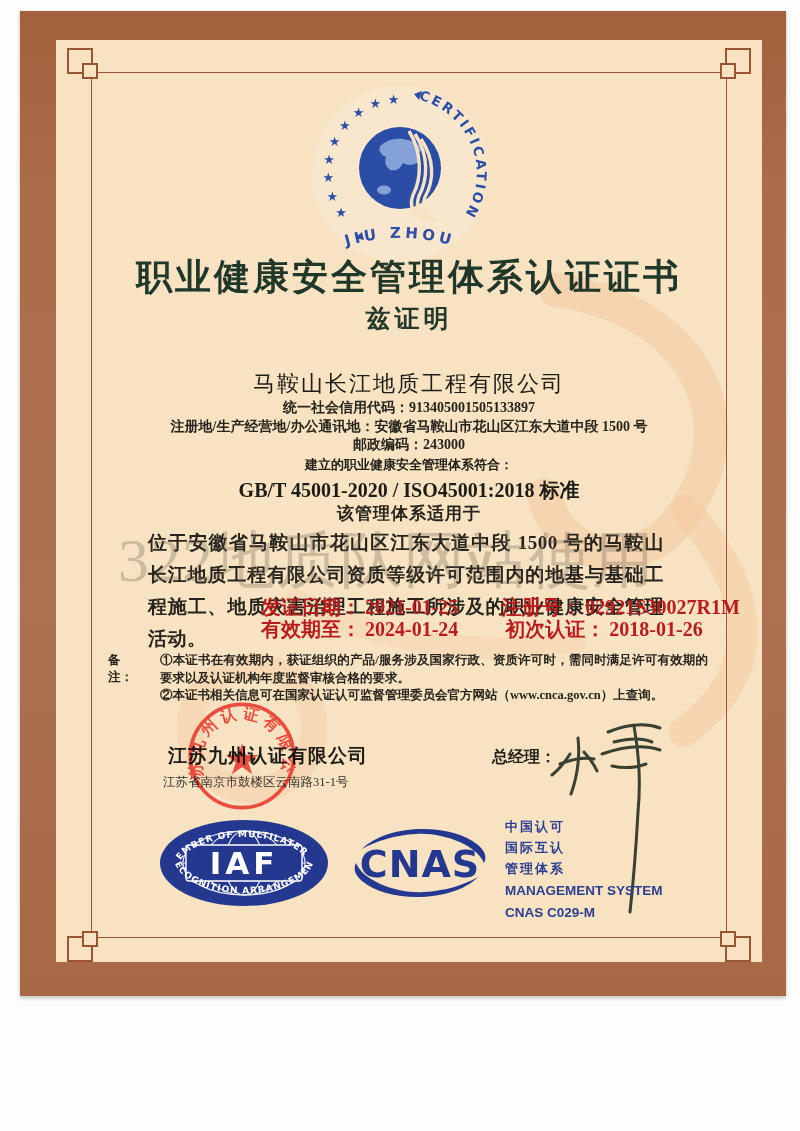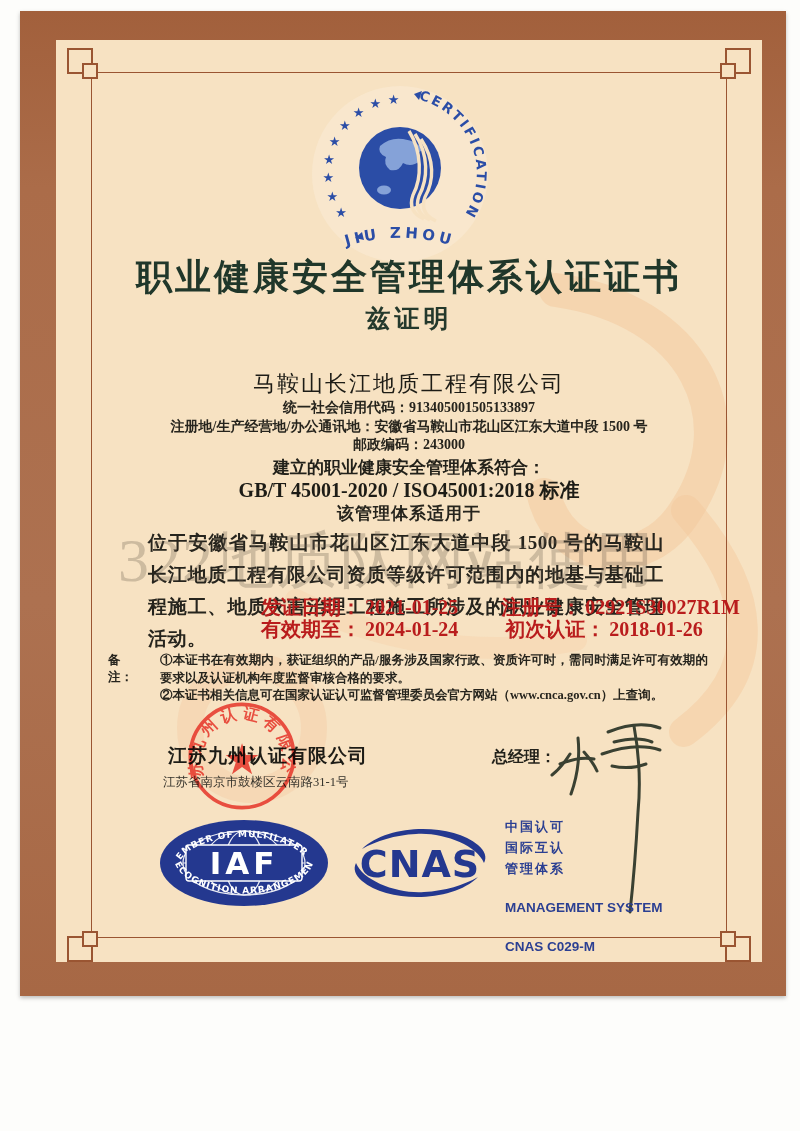--- a/index.html
+++ b/index.html
@@ -37,21 +37,21 @@
 
   .logo-wrap{position:absolute;left:254px;top:42px;width:180px;height:184px;}
   .title{
     top:213px;font-family:"Liberation Sans","DejaVu Sans",sans-serif;
     font-size:36px;font-weight:bold;color:#20372a;letter-spacing:3px;
   }
   .subtitle{top:262px;font-size:25px;color:#24392c;letter-spacing:4px;font-weight:600;}
   .company-name{top:329px;font-size:22px;font-weight:normal;color:#1d1c16;letter-spacing:2px;}
   .info-line{font-size:14px;font-weight:bold;color:#26241d;}
   .l-credit{top:359px;} .l-addr{top:378px;} .l-post{top:396px;}
-  .std-intro{top:416px;font-size:17px;font-weight:bold;color:#22211a;}
+  .std-intro{top:416px;font-size:13px;font-weight:bold;color:#22211a;}
   .std-name{top:437px;font-size:20px;font-weight:bold;color:#1d1c16;}
   .std-apply{top:462px;font-size:17px;font-weight:600;color:#26241d;letter-spacing:1px;}
   .scope{
     position:absolute;left:92px;top:487px;width:516px;
     font-size:19px;line-height:32px;font-weight:600;color:#26241d;
     text-align:justify;letter-spacing:.5px;
   }
   .dates{position:absolute;left:205px;top:556px;font-size:20px;font-weight:bold;color:#b91c1c;line-height:22px;}
   .dates .row{white-space:nowrap;}
   .dates .col2{display:inline-block;margin-left:38px;}
@@ -61,21 +61,21 @@
   .notes-body{position:absolute;left:52px;top:2px;width:548px;line-height:17.5px;text-align:justify;}
   .stamp{position:absolute;left:126px;top:656px;width:120px;height:120px;z-index:4;opacity:.88;mix-blend-mode:multiply;}
   .issuer-name{position:absolute;left:112px;top:703px;font-size:19px;font-weight:bold;color:#1d1c16;letter-spacing:1px;z-index:3;}
   .issuer-addr{position:absolute;left:107px;top:734px;font-size:12.5px;color:#33312a;z-index:3;}
   .signer{position:absolute;left:436px;top:707px;font-size:16px;font-weight:bold;color:#23221b;z-index:3;}
   .signature{position:absolute;left:478px;top:662px;width:150px;height:215px;z-index:3;}
   .iaf{position:absolute;left:102px;top:778px;width:172px;height:90px;}
   .cnas{position:absolute;left:288px;top:781px;width:152px;height:84px;}
   .accred-text{position:absolute;left:449px;top:776px;color:#2b3f92;z-index:3;}
   .accred-text .cn{font-size:13px;line-height:21px;letter-spacing:2px;font-weight:600;}
-  .accred-text .en{font-family:"Liberation Sans","DejaVu Sans",sans-serif;font-size:13.5px;font-weight:bold;line-height:20px;margin-top:19px;}
+  .accred-text .en{font-family:"Liberation Sans","DejaVu Sans",sans-serif;font-size:13.5px;font-weight:bold;line-height:20px;margin-top:2px;}
   .watermark{
     position:absolute;left:62px;top:478px;z-index:5;white-space:nowrap;
     font-size:62px;color:#6f6152;opacity:.30;letter-spacing:1px;font-weight:500;
     pointer-events:none;
   }
 </style>
 </head>
 <body>
 
 <div class="certificate">

